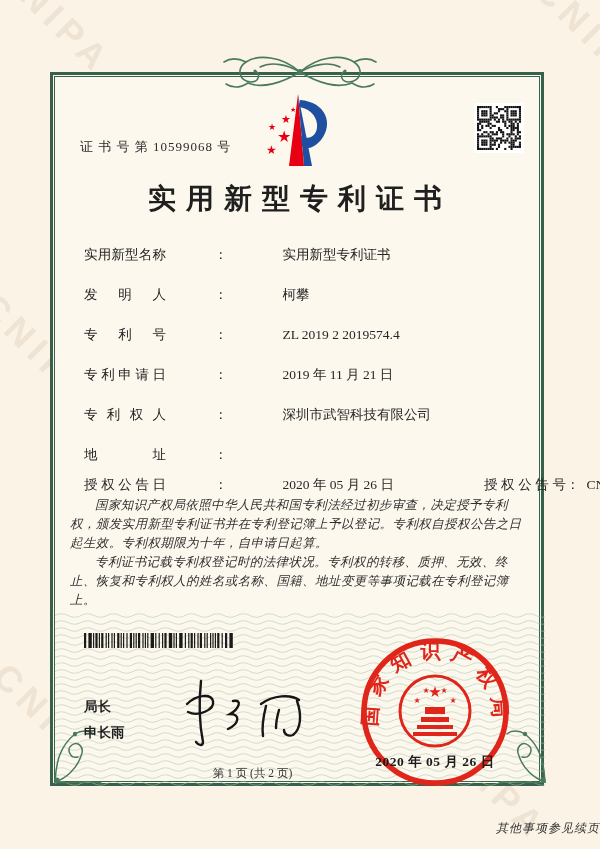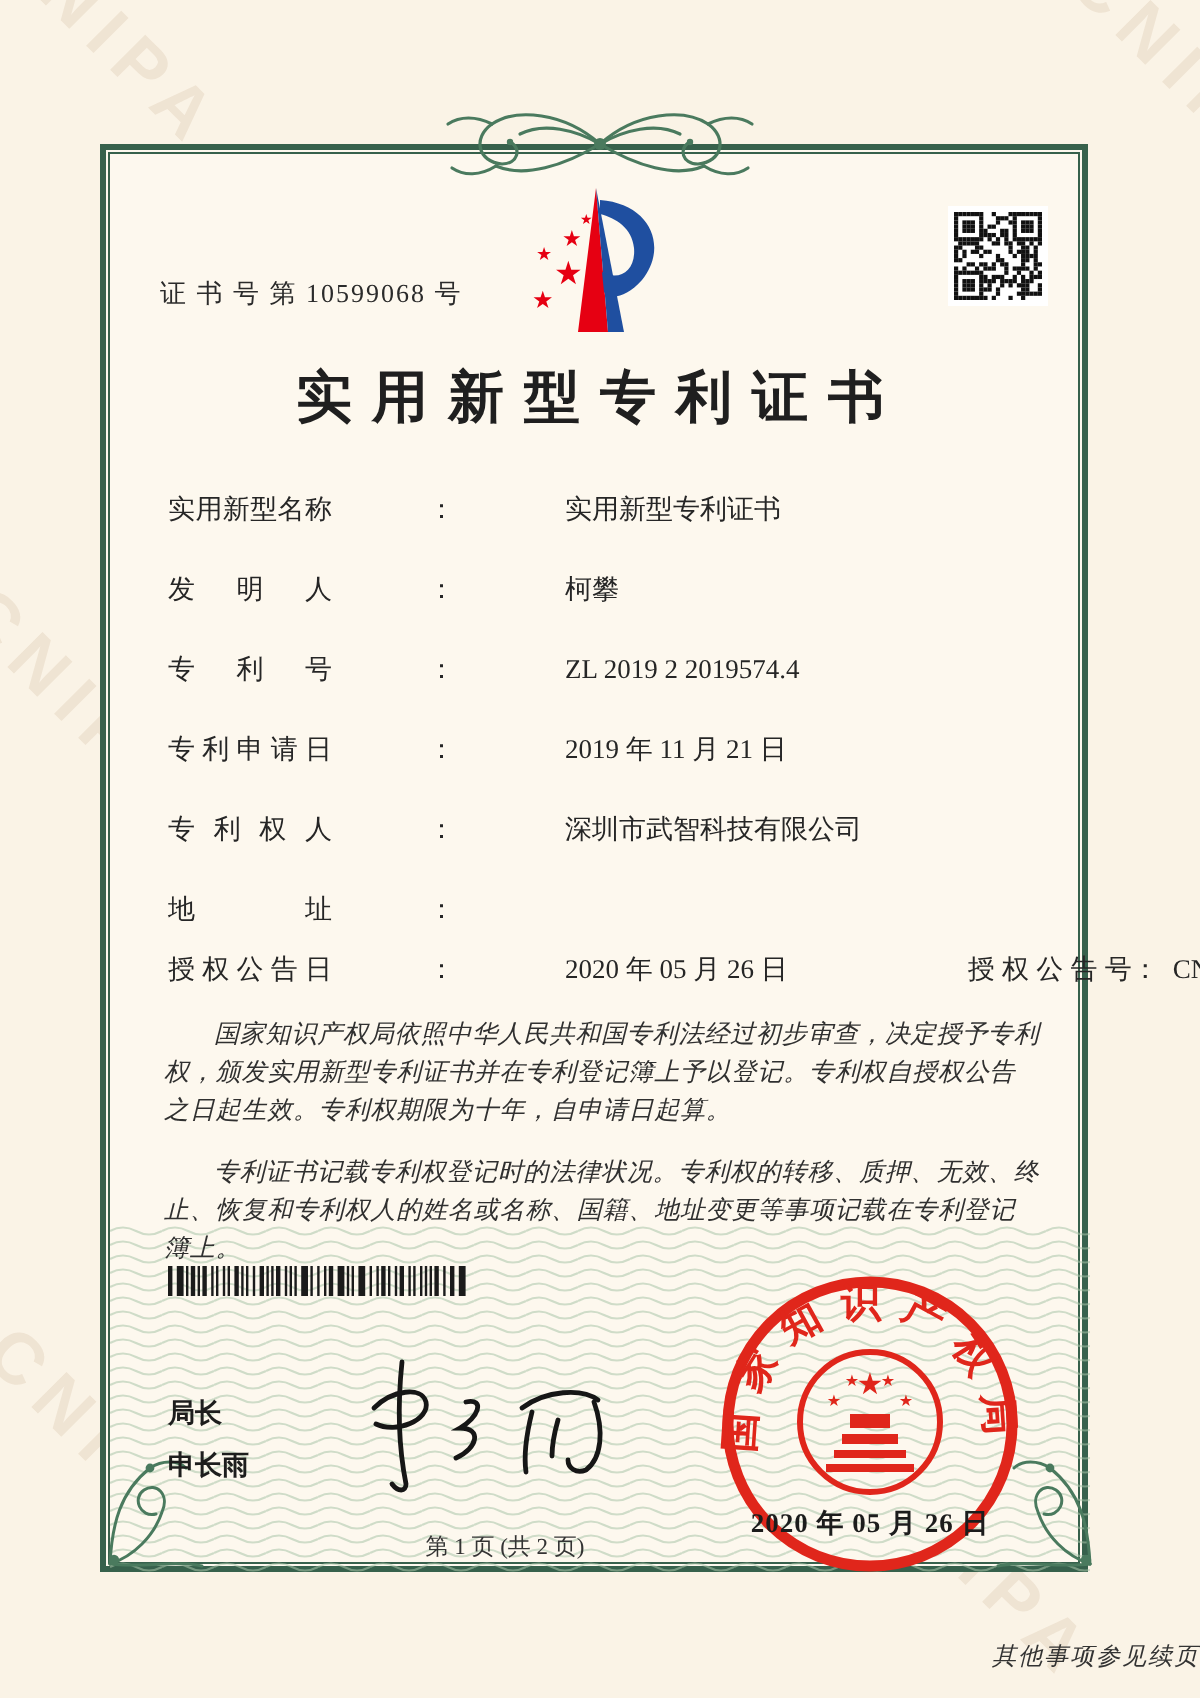--- a/index.html
+++ b/index.html
@@ -52,21 +52,21 @@
     flex:0 0 82px;
   }
   .fcolon{flex:0 0 auto;}
   .fvalue{margin-left:7px;flex:1;}
   .fpair2{display:flex;margin-left:42px;flex:0 0 auto;}
   
   .legal{
     position:absolute;left:70px;top:496px;width:462px;
     font-size:12.5px;line-height:19px;font-style:italic;letter-spacing:0.4px;color:#303030;
   }
-  .legal p{margin:12px;text-indent:2em;}
+  .legal p{margin:0;text-indent:2em;}
   
   .barcode{position:absolute;left:84px;top:633px;width:154px;height:15px;}
   
   .officials{
     position:absolute;left:84px;top:694px;
     font-family:"Liberation Sans","DejaVu Sans",sans-serif;
     font-weight:bold;font-size:13.5px;color:#1d1d1d;line-height:26px;
   }
   .signature{position:absolute;left:165px;top:674px;width:170px;height:80px;}
   

